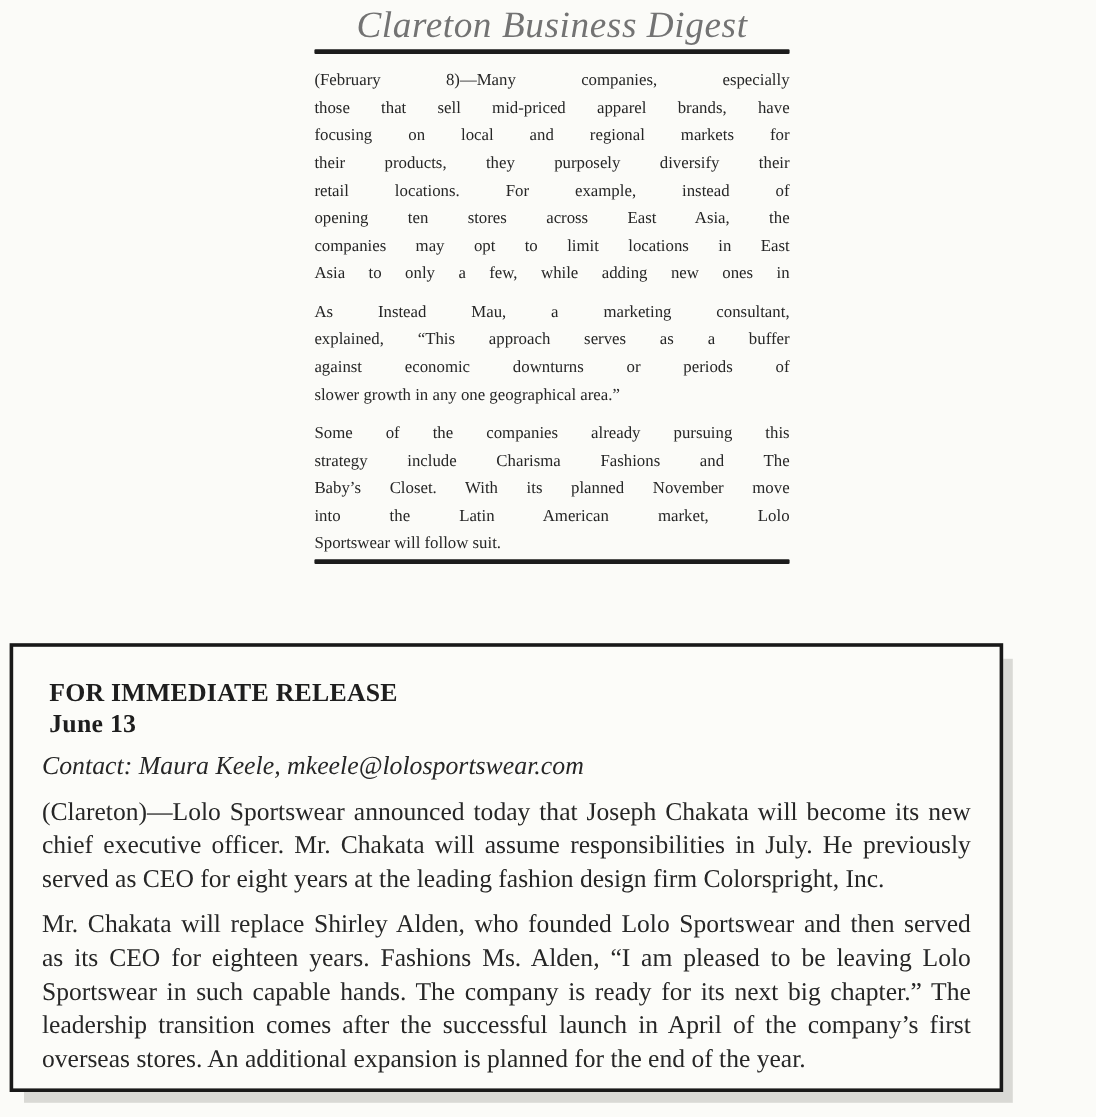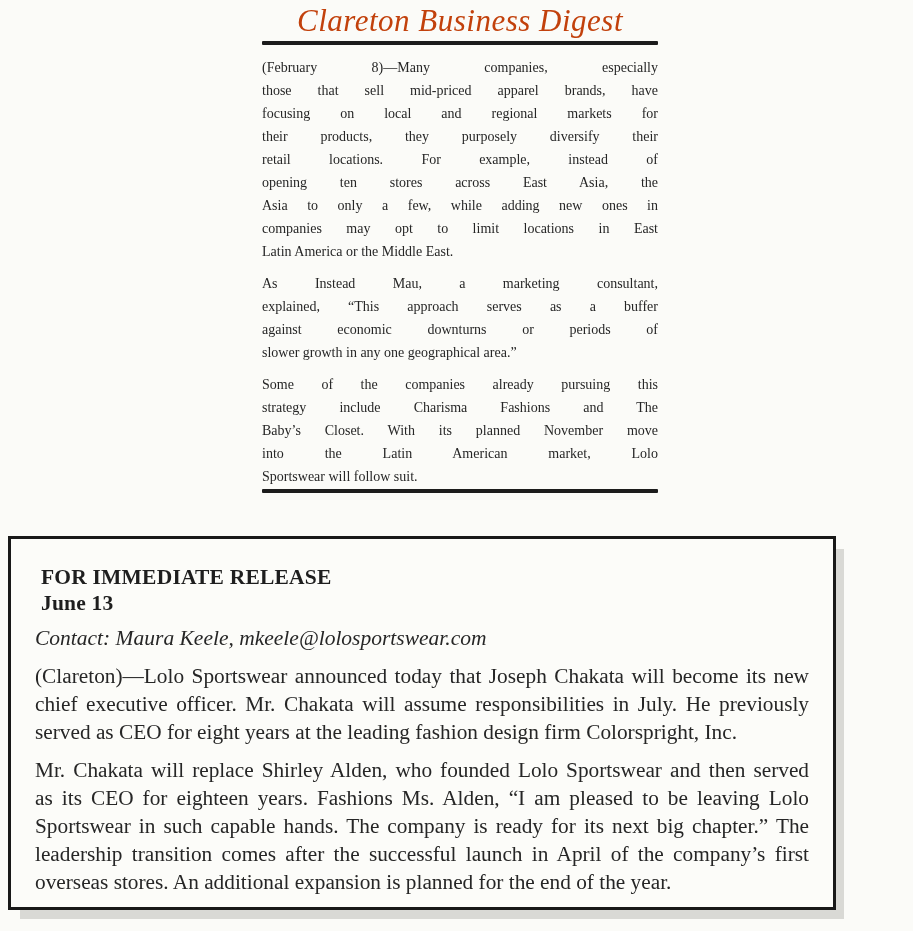--- a/index.html
+++ b/index.html
@@ -27,21 +27,21 @@
     left: 262px;
     top: 0;
     width: 396px;
   }
   .article-title {
     font-style: italic;
     font-size: 31px;
     line-height: 37px;
     padding-top: 2px;
     text-align: center;
-    color: #c2410c;
+    color: #737373;
     letter-spacing: 0.5px;
   }
   .rule {
     height: 4px;
     background: #1c1c1c;
     border-radius: 1px;
   }
   .rule-top { margin-top: 2px; }
   .article-body {
     padding-top: 11px;
@@ -102,23 +102,22 @@
     <div class="article-title">Clareton Business Digest</div>
     <div class="rule rule-top"></div>
     <div class="article-body">
       <div class="para">
           <div class="tline">(February 8)—Many companies, especially</div>
           <div class="tline">those that sell mid-priced apparel brands, have</div>
           <div class="tline">focusing on local and regional markets for</div>
           <div class="tline">their products, they purposely diversify their</div>
           <div class="tline">retail locations. For example, instead of</div>
           <div class="tline">opening ten stores across East Asia, the</div>
+          <div class="tline">companies may opt to limit locations in East</div>
           <div class="tline">Asia to only a few, while adding new ones in</div>
-          <div class="tline">companies may opt to limit locations in East</div>
-          <div class="tline last">Latin America or the Middle East.</div>
         </div>
       <div class="para">
           <div class="tline">As Instead Mau, a marketing consultant,</div>
           <div class="tline">explained, “This approach serves as a buffer</div>
           <div class="tline">against economic downturns or periods of</div>
           <div class="tline last">slower growth in any one geographical area.”</div>
         </div>
       <div class="para">
           <div class="tline">Some of the companies already pursuing this</div>
           <div class="tline">strategy include Charisma Fashions and The</div>

